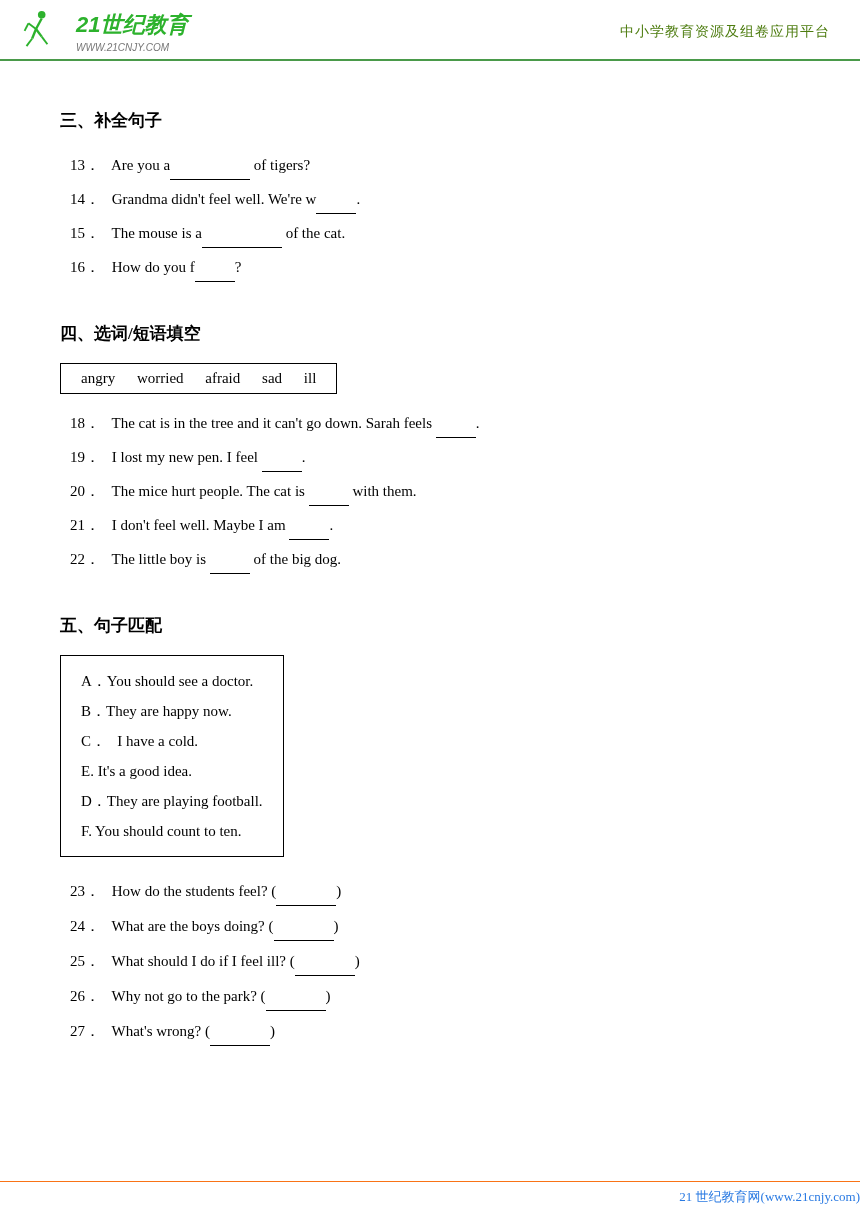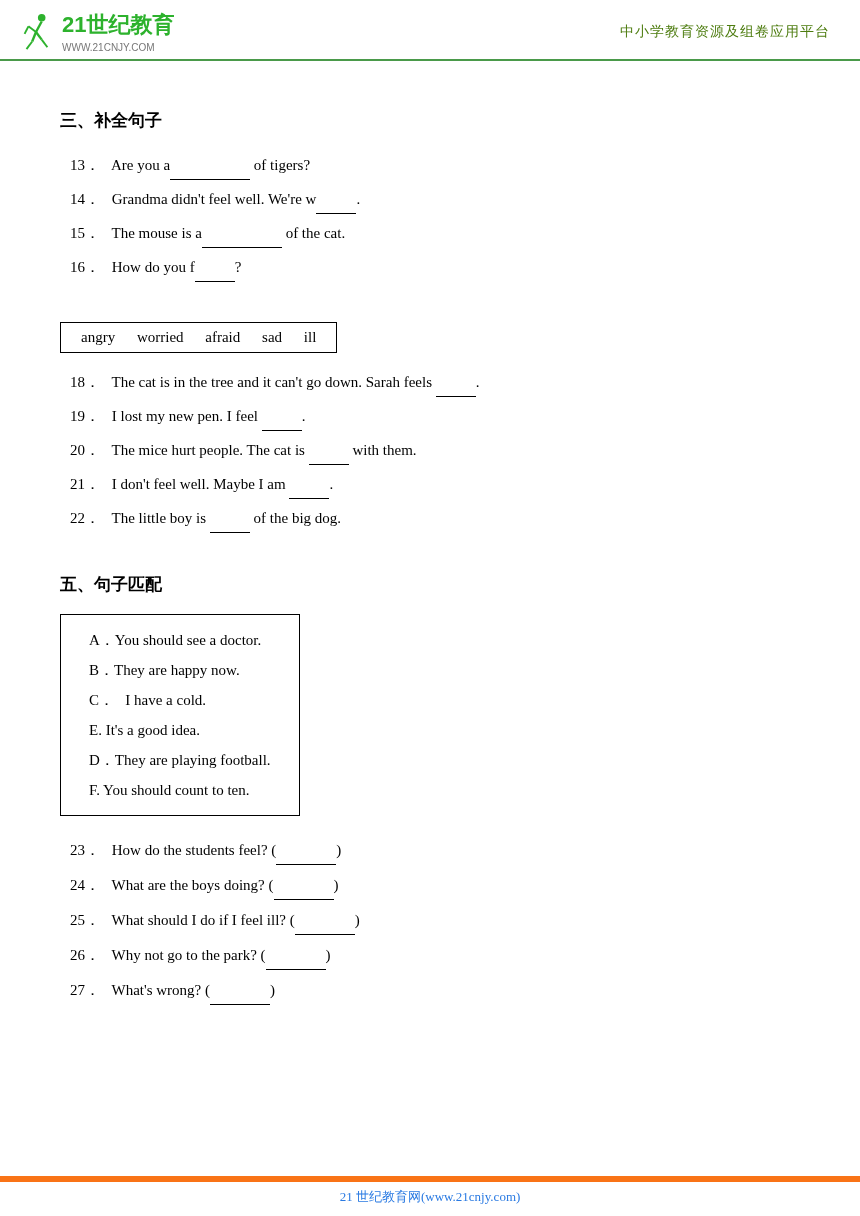--- a/index.html
+++ b/index.html
@@ -20,22 +20,23 @@
     .header {
       display: flex;
       align-items: center;
       justify-content: space-between;
       padding: 10px 30px 6px 20px;
       border-bottom: 2px solid #4a9a4a;
     }
 
     .logo-area {
       display: flex;
-      align-items: center;
-      gap: 6px;
+      align-items: flex-start;
+      gap: 20px;
+      font-style: italic;
     }
 
     .header-right {
       font-size: 14px;
       color: #4d7c0f;
       letter-spacing: 1px;
     }
 
     .content {
       padding: 30px 60px 60px 60px;
@@ -88,21 +89,21 @@
     .word-box span {
       margin-right: 18px;
     }
     .word-box span:last-child {
       margin-right: 0;
     }
 
     .match-box {
       border: 1px solid #000;
       display: inline-block;
-      padding: 10px 28px;
+      padding: 10px 20px;
       margin-bottom: 18px;
       font-size: 15px;
       line-height: 2;
     }
 
     .match-box div {
       margin: 0;
     }
 
     .paren {
@@ -111,22 +112,22 @@
       text-align: center;
       border-bottom: 1px solid #000;
       vertical-align: bottom;
     }
 
     .footer {
       position: absolute;
       bottom: 10px;
       left: 0;
       right: 0;
-      text-align: center;
-      border-top: 6px solid #f97316;
+      text-align: right;
+      border-top: 1px solid #f97316;
       padding-top: 6px;
       font-size: 13px;
       color: #2a7ae2;
     }
 
     .q-num {
       display: inline-block;
       width: 30px;
       text-align: center;
       margin-right: 8px;
@@ -210,20 +211,21 @@
     </div>
 
     <div class="question">
       <span class="q-num">16．</span>
       How do you f<span class="blank blank-short"></span>?
     </div>
 
   </div>
 
   <div class="section">
+    <div class="section-title">四、选词/短语填空</div>
 
     <div class="word-box">
       <span>angry</span>
       <span>worried</span>
       <span>afraid</span>
       <span>sad</span>
       <span>ill</span>
     </div>
 
     <div class="question">

